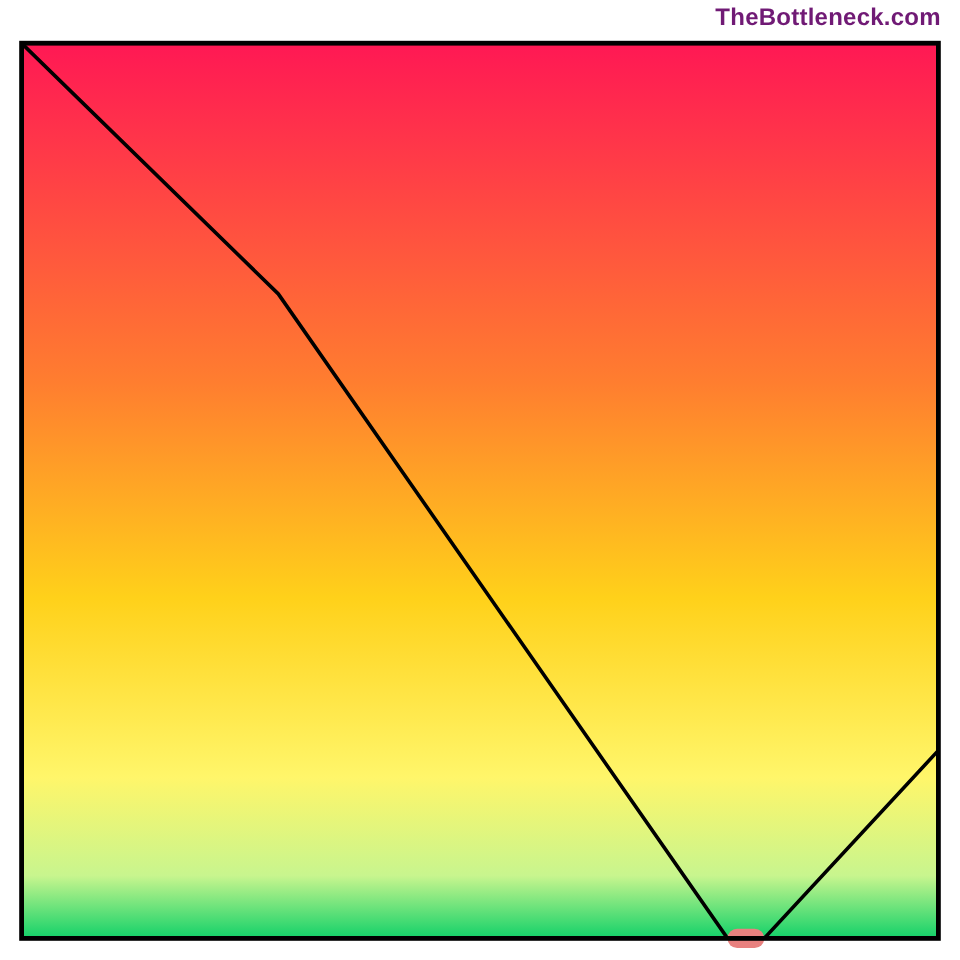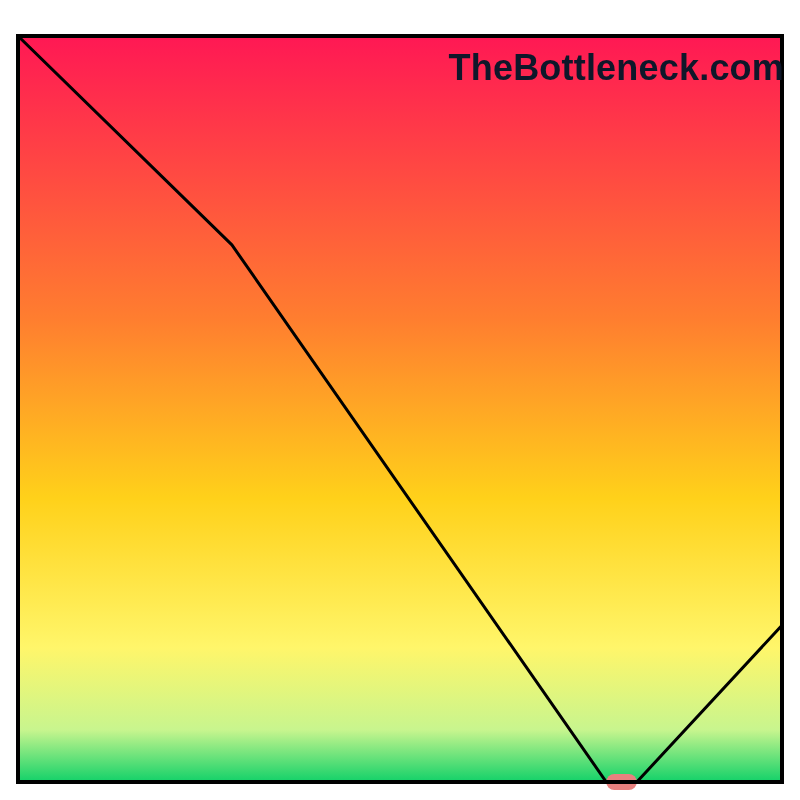--- a/index.html
+++ b/index.html
@@ -13,26 +13,25 @@
   .chart-container {
     position: relative;
     width: 800px;
     height: 800px;
   }
   .watermark {
     position: absolute;
     top: 4px;
     right: 16px;
     font-family: Arial, Helvetica, sans-serif;
-    font-size: 36px;
+    font-size: 20px;
     font-weight: 600;
-    color: #0f172a;
+    color: #701a75;
     letter-spacing: 0.2px;
     z-index: 4;
-    margin-top: 43px;
   }
   svg {
     position: absolute;
     top: 0;
     left: 0;
   }
 </style>
 </head>
 <body>
 

